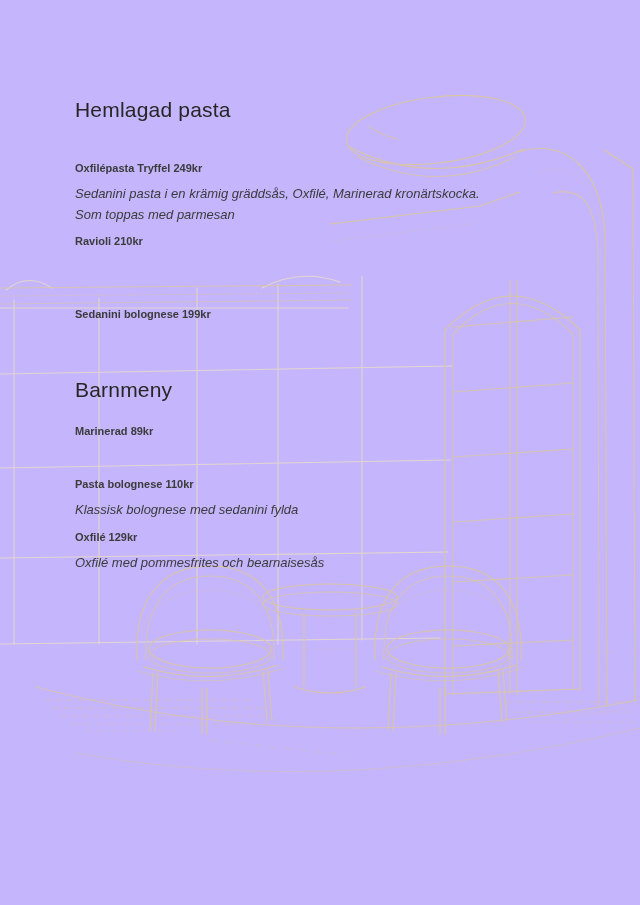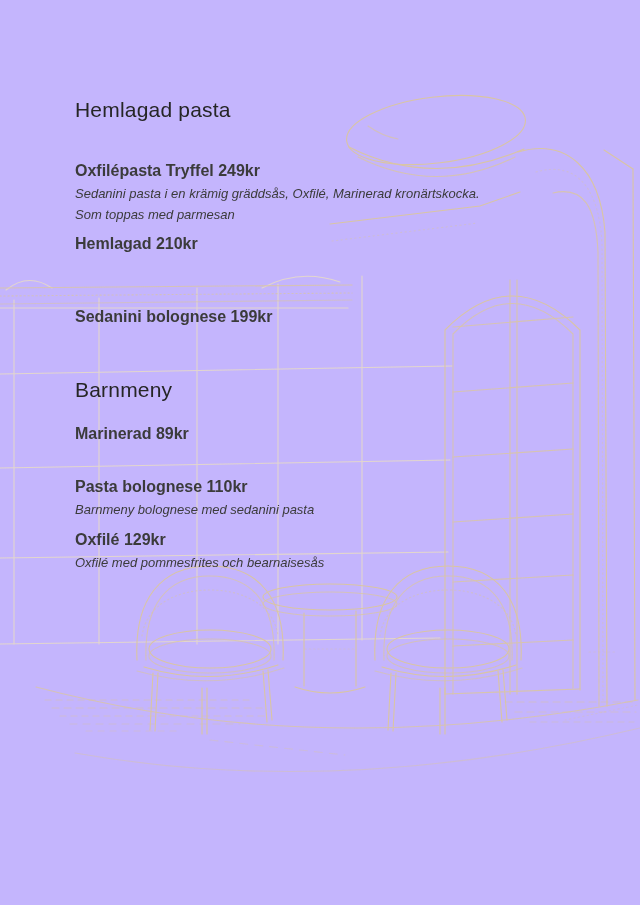--- a/index.html
+++ b/index.html
@@ -9,21 +9,21 @@
   }
   .art{position:absolute;left:0;top:0;width:640px;height:905px;}
   .art path,.art line,.art ellipse{fill:none;stroke:var(--ink);stroke-width:1.1;stroke-linecap:round;}
   .faint{stroke:var(--ink-faint)!important;}
   .content{position:absolute;left:0;top:0;width:640px;height:905px;}
   .h1{
     position:absolute;left:75px;margin:0;font-size:21px;font-weight:400;
     color:var(--heading);letter-spacing:.2px;white-space:pre;
   }
   .mname{
-    position:absolute;left:75px;font-size:16px;font-weight:700;color:var(--text);
+    position:absolute;left:75px;font-size:11px;font-weight:700;color:var(--text);
     white-space:pre;
   }
   .mdesc{
     position:absolute;left:75px;font-size:13px;font-weight:400;color:var(--text);
     line-height:21px;white-space:pre;font-style:italic;
   }
 </style>
 </head>
 <body>
 
@@ -139,27 +139,27 @@
   </svg>
 
   <div class="content">
 
     <h1 class="h1" style="top:98px">Hemlagad pasta</h1>
 
     <div class="mname" style="top:162px">Oxfilépasta Tryffel 249kr</div>
     <div class="mdesc" style="top:183px">Sedanini pasta i en krämig gräddsås, Oxfilé, Marinerad kronärtskocka.
 Som toppas med parmesan</div>
 
-    <div class="mname" style="top:235px">Hemlagad 210kr</div>
+    <div class="mname" style="top:235px">Ravioli 210kr</div>
 
     <div class="mname" style="top:308px">Sedanini bolognese 199kr</div>
 
     <h1 class="h1" style="top:378px">Barnmeny</h1>
 
     <div class="mname" style="top:425px">Marinerad 89kr</div>
 
     <div class="mname" style="top:478px">Pasta bolognese 110kr</div>
-    <div class="mdesc" style="top:499px">Barnmeny bolognese med sedanini pasta</div>
+    <div class="mdesc" style="top:499px">Klassisk bolognese med sedanini fylda</div>
 
     <div class="mname" style="top:531px">Oxfilé 129kr</div>
     <div class="mdesc" style="top:552px">Oxfilé med pommesfrites och bearnaisesås</div>
   </div>
 </div>
 
 </body></html>

